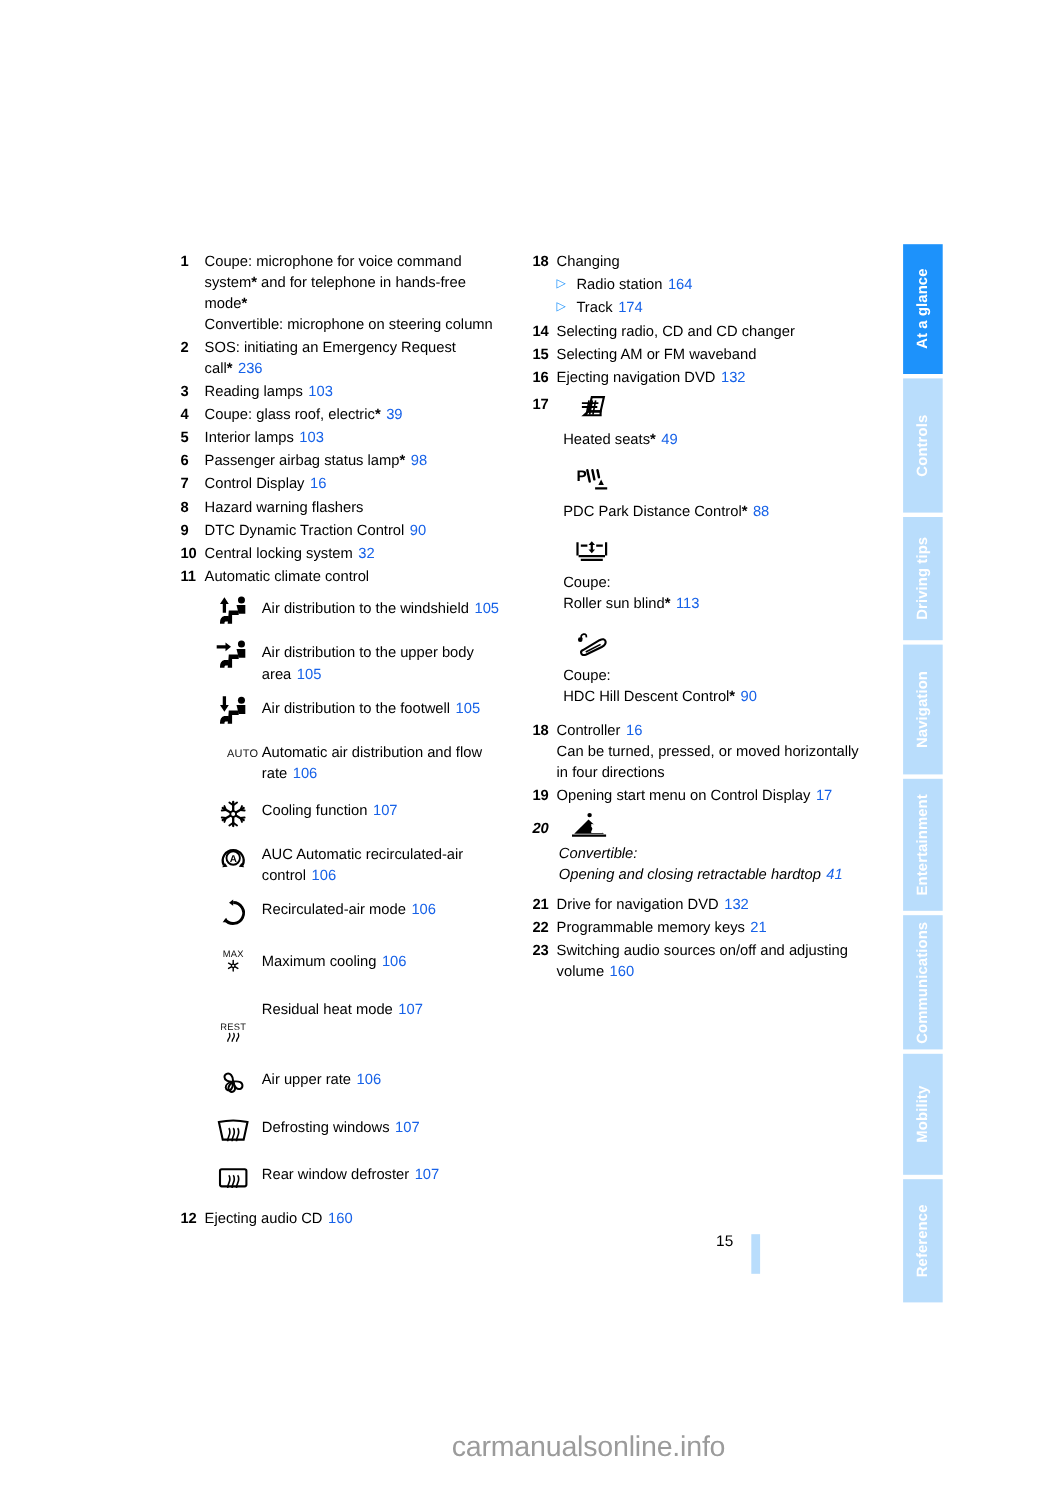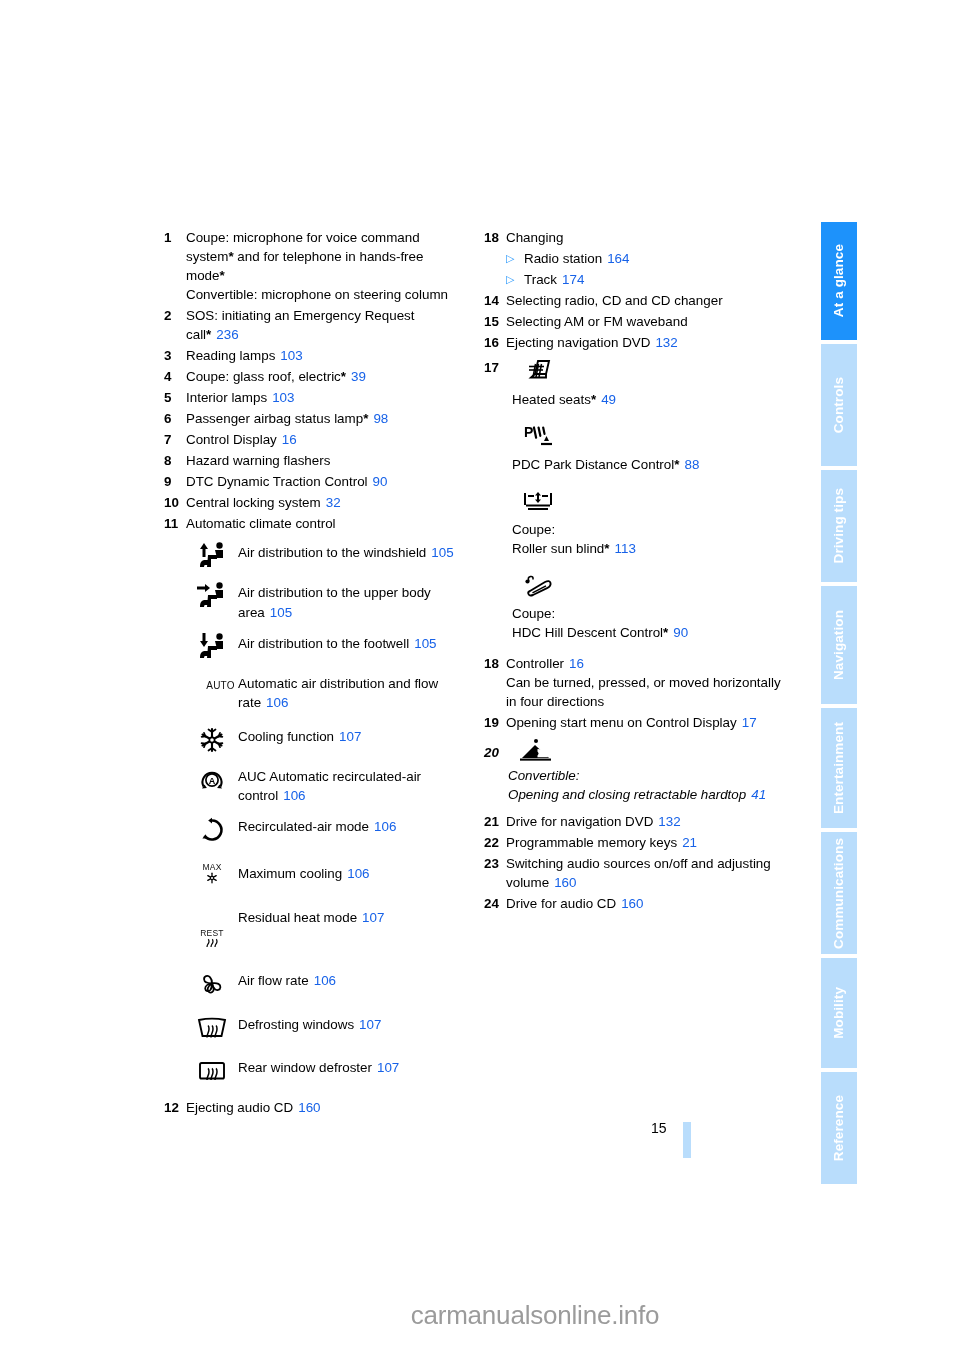--- a/index.html
+++ b/index.html
@@ -393,21 +393,21 @@
         <div class="icon-cell">
           <svg width="28" height="28" viewBox="0 0 28 28">
             <g fill="none" stroke="#000" stroke-width="1.8">
               <path d="M14 13.2 C14 8 11 5 8 6.2 C5.2 7.3 5.6 11.2 8.2 12.3 C10.2 13.2 12.5 13.4 14 13.2 Z"></path>
               <path d="M14.4 13.2 C19.6 12.6 22.6 14.2 22.4 17.2 C22.2 20.2 18.6 21 16.6 18.9 C15 17.2 14.4 14.9 14.4 13.2 Z"></path>
               <path d="M13.6 13.8 C9.6 16.4 8.6 19.8 10.8 21.8 C13.1 23.8 16.2 21.6 15.6 18.9 C15.1 16.7 14.4 14.8 13.6 13.8 Z"></path>
               <path d="M13.5 13.3 C10.2 13.9 7 15.9 7.2 18.6 C7.4 21.3 10.6 22 12.3 20 C13.6 18.4 13.8 15.3 13.5 13.3 Z"></path>
             </g>
           </svg>
         </div>
-        <div class="lbl"><span>Air flow rate</span><span class="ref">106</span></div>
+        <div class="lbl"><span>Air upper rate</span><span class="ref">106</span></div>
       </div>
 
       <div class="icon-row" style="margin-bottom:12px;">
         <div class="icon-cell">
           <svg width="32" height="24" viewBox="0 0 32 24">
             <path d="M3 4 Q16 1.2 29 4 L25.5 20 L6.5 20 Z" fill="none" stroke="#000" stroke-width="1.9"></path>
             <g fill="none" stroke="#000" stroke-width="1.5">
               <path d="M11 21.5 C11 17 13 17 13 13 C13 10.4 12 9.5 12 9.5"></path>
               <path d="M15 21.5 C15 17 17 17 17 13 C17 10.4 16 9.5 16 9.5"></path>
               <path d="M19 21.5 C19 17 21 17 21 13 C21 10.4 20 9.5 20 9.5"></path>
@@ -565,24 +565,20 @@
       <span class="txt"><span>Drive for navigation DVD</span><span class="ref">132</span></span>
     </div>
     <div class="row">
       <span class="num">22</span>
       <span class="txt"><span>Programmable memory keys</span><span class="ref">21</span></span>
     </div>
     <div class="row">
       <span class="num">23</span>
       <span class="txt"><span>Switching audio sources on/off and adjusting volume</span><span class="ref">160</span></span>
     </div>
-    <div class="row">
-      <span class="num">24</span>
-      <span class="txt"><span>Drive for audio CD</span><span class="ref">160</span></span>
-    </div>
 
   </div>
 
   <div id="page-no">15</div>
   <div id="page-bar"></div>
 
   <div id="watermark">
     <span class="wm-shift">carmanualsonline.info</span>
   </div>
 

